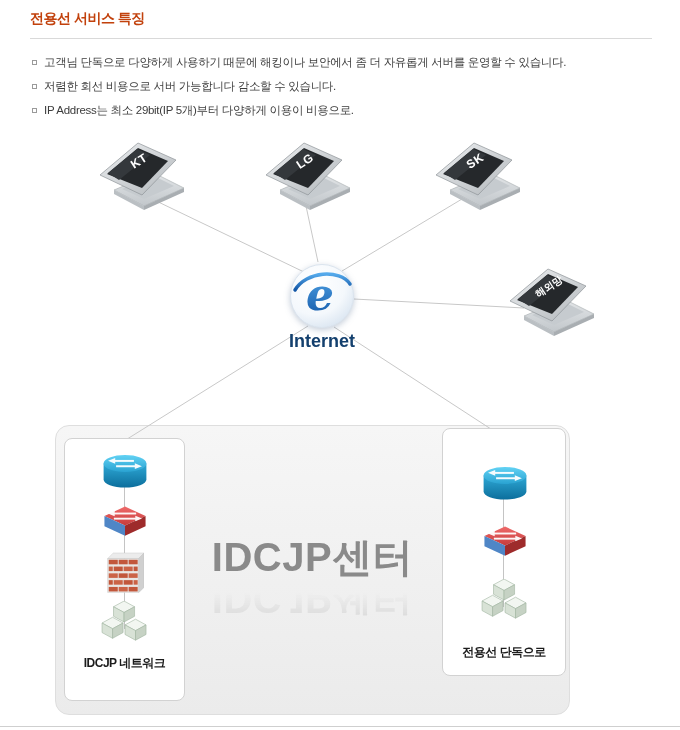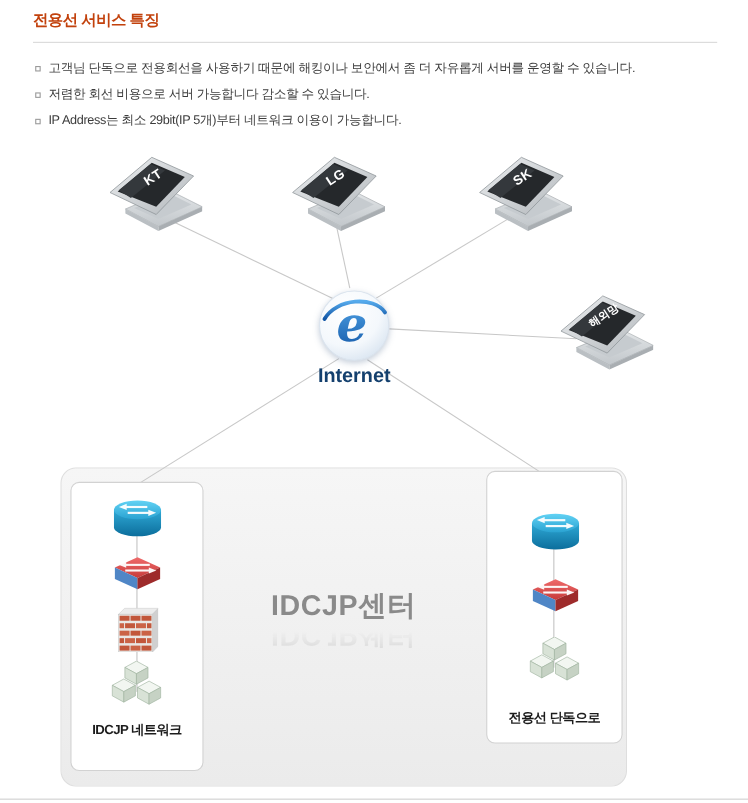--- a/index.html
+++ b/index.html
@@ -14,21 +14,21 @@
   .bullet-marker { display:inline-block; width:5px; height:5px; border:1px solid #9a9a9a; margin-right:7px; flex:0 0 auto; }
 
   
   .connectors { position:absolute; left:0; top:0; width:680px; height:730px; z-index:2; pointer-events:none; }
   .connectors line { stroke:#c8c8c8; stroke-width:1; }
 
   
   .big-box { position:absolute; left:55px; top:425px; width:515px; height:290px; border-radius:14px;
              background:linear-gradient(180deg,#f6f6f6 0%,#ebebeb 100%); border:1px solid #dedede; z-index:1; }
   .center-title-wrap { position:absolute; left:190px; top:537px; width:245px; text-align:center; z-index:3; }
-  .center-title { font-size:26px; font-weight:bold; color:#8a8a8a; letter-spacing:0.5px; line-height:1; }
+  .center-title { font-size:40px; font-weight:bold; color:#8a8a8a; letter-spacing:0.5px; line-height:1; }
   .center-title.reflect { transform:scaleY(-1); margin-top:2px; color:#9d9d9d; opacity:.35;
      -webkit-mask-image:linear-gradient(to bottom, rgba(0,0,0,.7), transparent 65%);
              mask-image:linear-gradient(to bottom, rgba(0,0,0,.7), transparent 65%); }
 
   
   .inner-box { position:absolute; background:#fff; border:1px solid #d2d2d2; border-radius:8px; z-index:3; }
   .inner-box.left  { left:64px;  top:438px; width:121px; height:263px; }
   .inner-box.right { left:442px; top:428px; width:124px; height:248px; }
   .inner-box svg { position:absolute; z-index:2; }
   .vline { position:absolute; width:1px; background:#c4c4c4; z-index:1; }
@@ -165,29 +165,29 @@
 </svg>
 
 <div class="page">
 
   <div class="header">
     <h1 class="page-title">전용선 서비스 특징</h1>
   </div>
   <ul class="bullets">
     <li>
         <span class="bullet-marker"></span>
-        <span>고객님 단독으로 전용회선을 사용하기 때문에 해킹이나 보안에서 좀 더 자유롭게 서버를 운영할 수 있습니다.</span>
+        <span>고객님 단독으로 다양하게 사용하기 때문에 해킹이나 보안에서 좀 더 자유롭게 서버를 운영할 수 있습니다.</span>
       </li>
     <li>
         <span class="bullet-marker"></span>
         <span>저렴한 회선 비용으로 서버 가능합니다 감소할 수 있습니다.</span>
       </li>
     <li>
         <span class="bullet-marker"></span>
-        <span>IP Address는 최소 29bit(IP 5개)부터 네트워크 이용이 가능합니다.</span>
+        <span>IP Address는 최소 29bit(IP 5개)부터 다양하게 이용이 비용으로.</span>
       </li>
   </ul>
 
   <div class="big-box"></div>
 
   <svg class="connectors">
     <line x1="150" y1="198" x2="304" y2="272"></line>
     <line x1="306" y1="206" x2="318" y2="262"></line>
     <line x1="462" y1="199" x2="342" y2="271"></line>
     <line x1="524" y1="308" x2="354" y2="299"></line>

